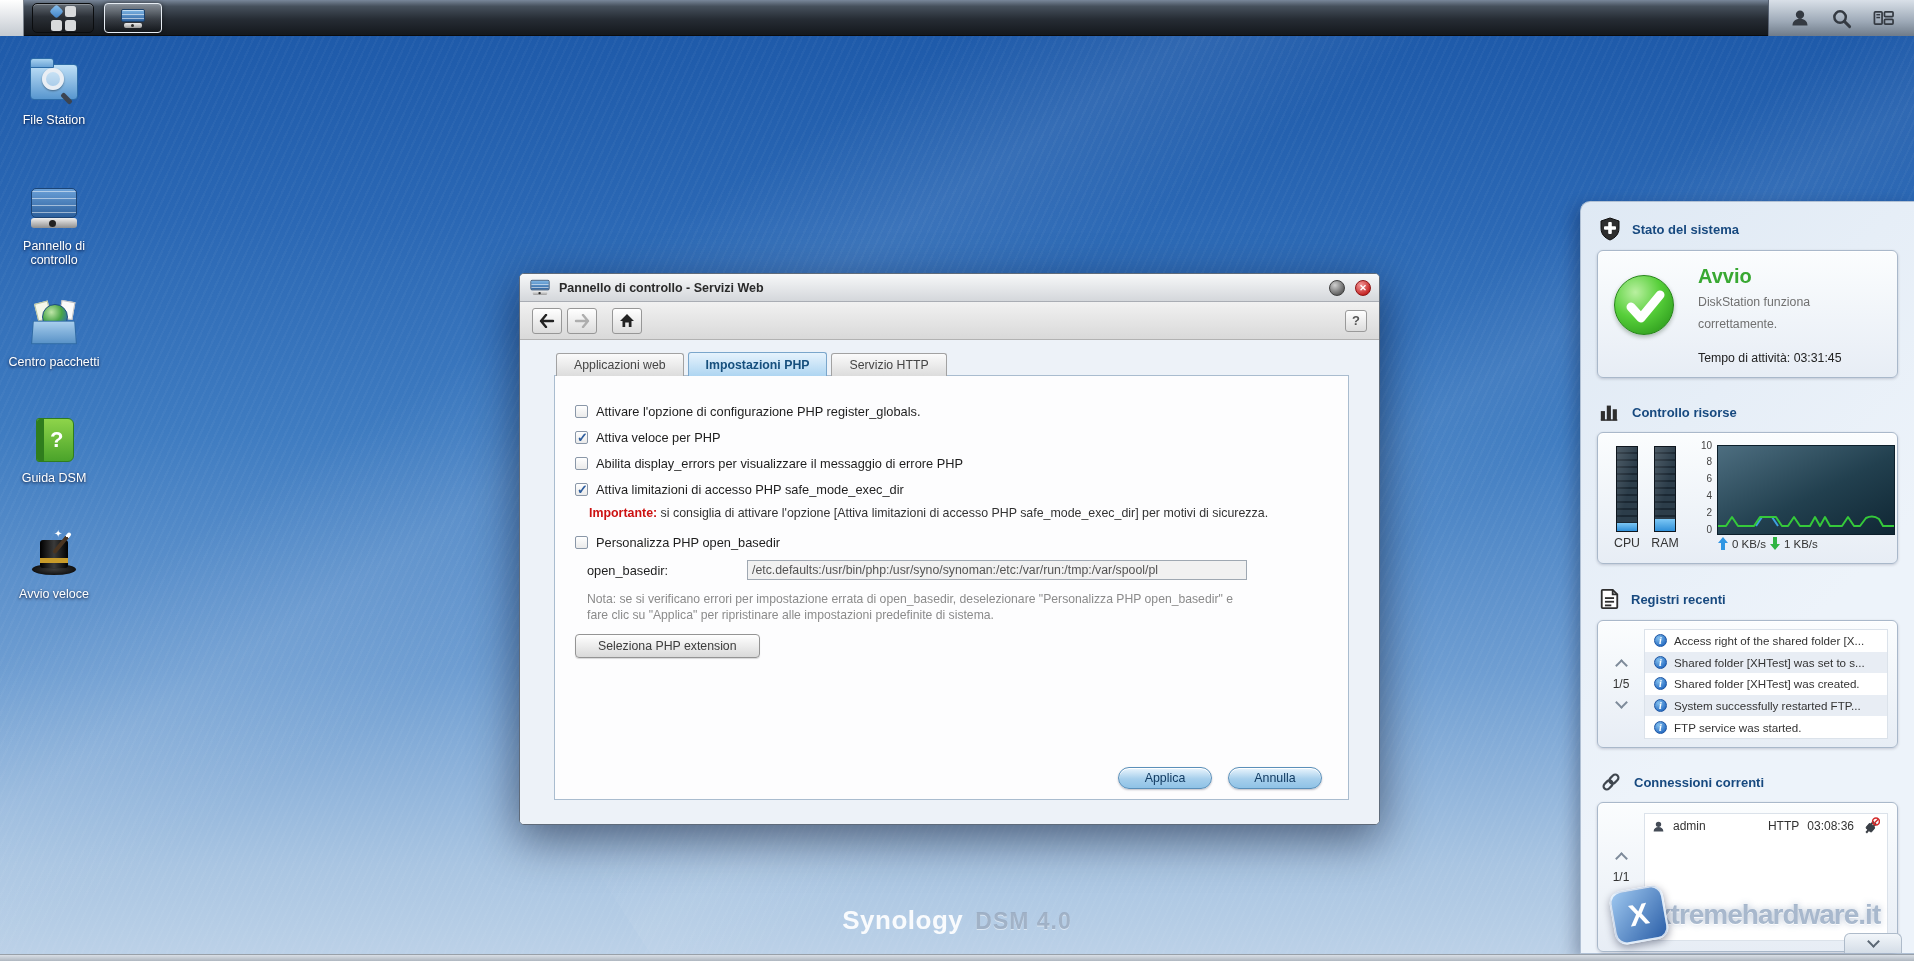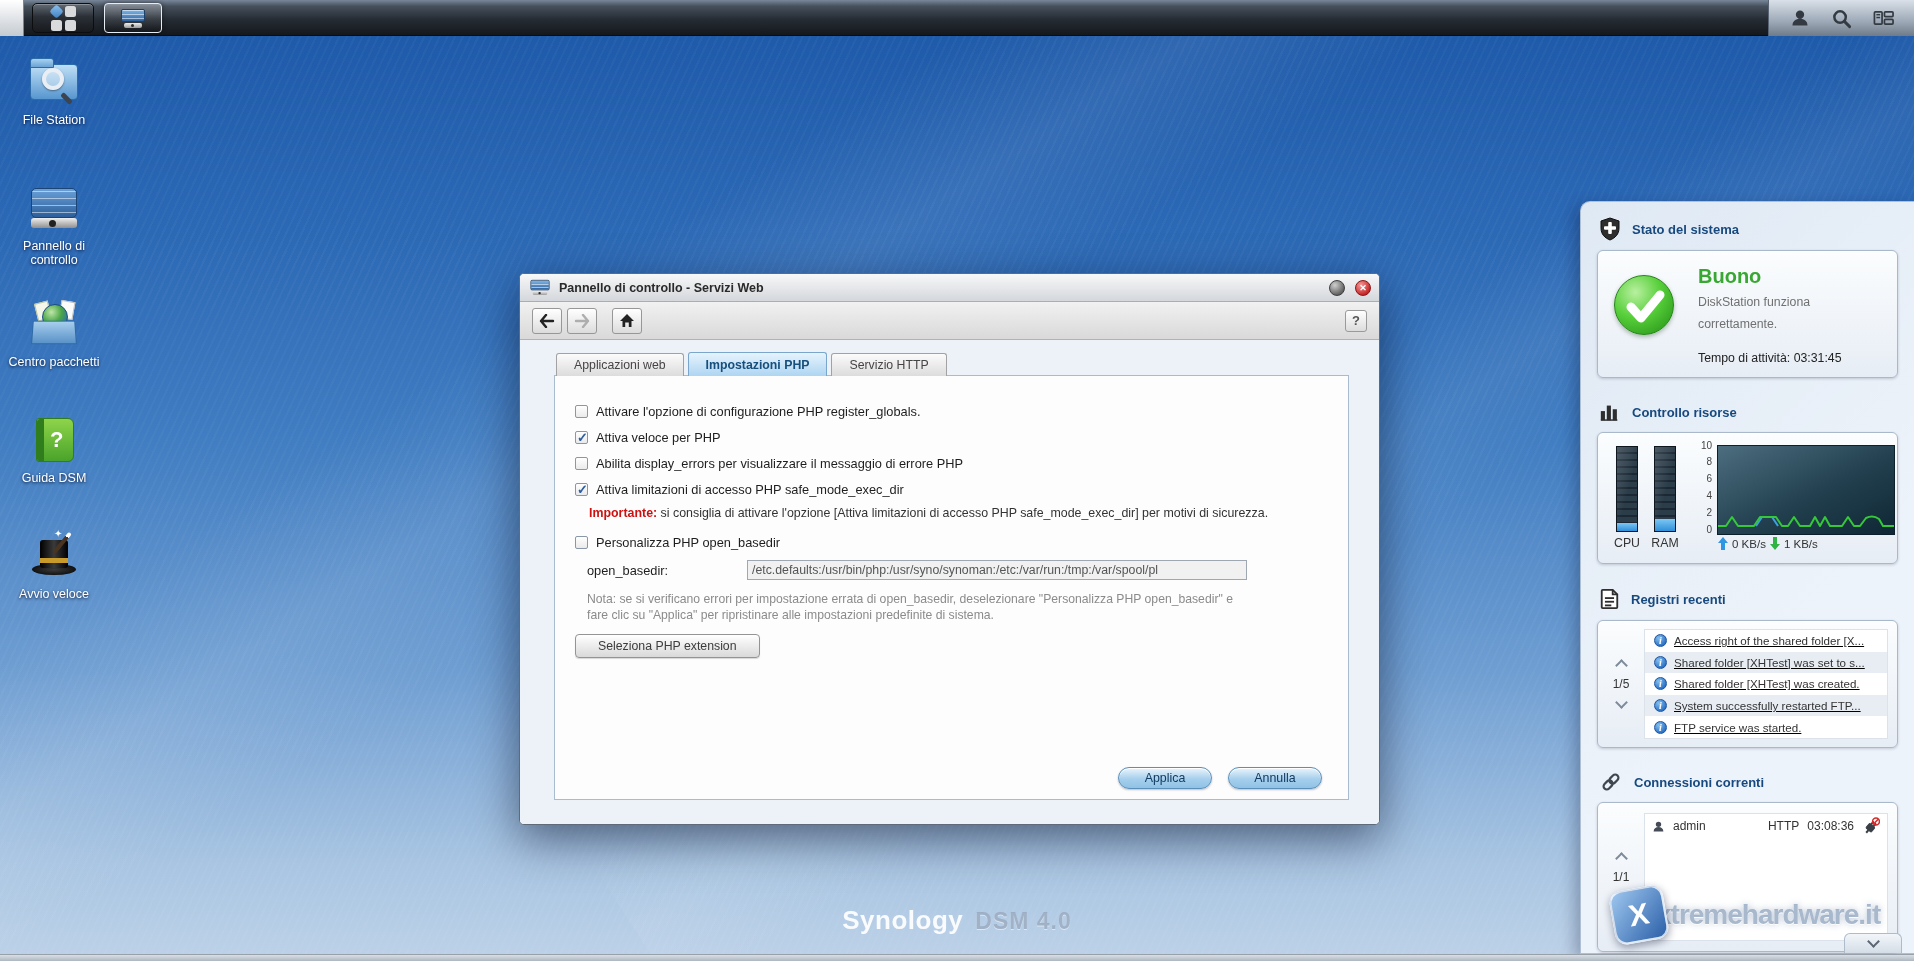--- a/index.html
+++ b/index.html
@@ -153,21 +153,21 @@
   .glabel { position:absolute; top:103px; font-size:12.3px; color:#333; width:36px; text-align:center; }
   .glabel.cpu { left:11px; } .glabel.ram { left:49px; }
   .axis { position:absolute; left:96px; top:7px; width:20px; height:94px; font-size:10px; color:#444; }
   .axis span { position:absolute; right:2px; }
   .graph { position:absolute; left:120px; top:13px; width:176px; height:88px; outline:1px solid #0c1f2b; }
   .netlegend { position:absolute; left:120px; top:104px; display:flex; align-items:center; gap:4px; font-size:11.5px; color:#333; }
   .card.logs { height:128px; display:flex; }
   .pager { width:46px; display:flex; flex-direction:column; align-items:center; justify-content:center; gap:7px; font-size:12px; color:#333; }
   .chev { width:9px; height:9px; border-right:2px solid #7e8b9a; border-top:2px solid #7e8b9a; cursor:pointer; }
   .chev.up { transform:rotate(-45deg); } .chev.down { transform:rotate(135deg); }
-  .loglist { flex:1; margin:8px 9px 8px 0; background:#fff; border:1px solid #dbe2ea; display:flex; flex-direction:column;text-decoration:underline; }
+  .loglist { flex:1; margin:8px 9px 8px 0; background:#fff; border:1px solid #dbe2ea; display:flex; flex-direction:column; }
   .logrow { flex:1; display:flex; align-items:center; gap:7px; padding-left:9px; font-size:11.6px; color:#333; white-space:nowrap; overflow:hidden; }
   .logrow:nth-child(even) { background:#e8edf4; }
   .info-i { width:13px; height:13px; border-radius:50%; flex:0 0 13px; position:relative;
     background:radial-gradient(circle at 35% 30%, #85c1ef, #2a6fc4 75%); border:1px solid #1c55a3; }
   .info-i::after { content:"i"; position:absolute; inset:0; display:flex; align-items:center; justify-content:center;
     color:#fff; font-size:10px; font-weight:bold; font-family:"Liberation Serif",serif; font-style:italic; }
   .card.conn { height:150px; display:flex; }
   .connlist { flex:1; margin:10px 9px 10px 0; background:#fff; border:1px solid #dbe2ea; }
   .connrow { height:24px; display:flex; align-items:center; gap:8px; padding:0 7px; font-size:12px; color:#333; }
   .connrow .sp { flex:1; }
@@ -364,21 +364,21 @@
         </svg>
       <span class="wt">Stato del sistema</span>
     </div>
     <div class="card status">
       <div class="okcirc">
         <svg width="60" height="60" viewBox="0 0 60 60">
             <path d="M16 31 L26 42 L45 19" stroke="#fff" stroke-width="9" fill="none" stroke-linecap="round" stroke-linejoin="round"></path>
           </svg>
       </div>
       <div class="stxt">
-        <div class="good">Buono</div>
+        <div class="good">Avvio</div>
         <div class="desc">DiskStation funziona correttamente.</div>
       </div>
       <div class="uptime">Tempo di attività: 03:31:45</div>
     </div>
 
     <div class="whead">
       <svg width="22" height="22" viewBox="0 0 24 24">
           <rect x="2" y="11" width="4.5" height="10" fill="#2e2e2e"></rect>
           <rect x="8.5" y="5" width="4.5" height="16" fill="#2e2e2e"></rect>
           <rect x="15" y="9" width="4.5" height="12" fill="#2e2e2e"></rect>

